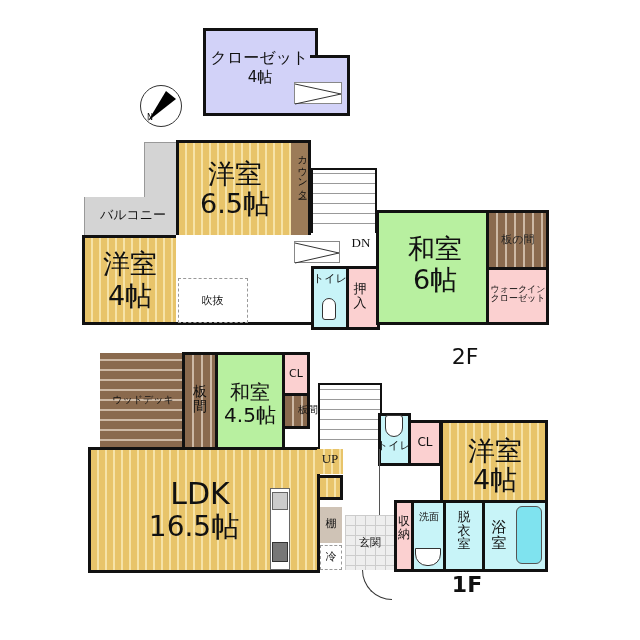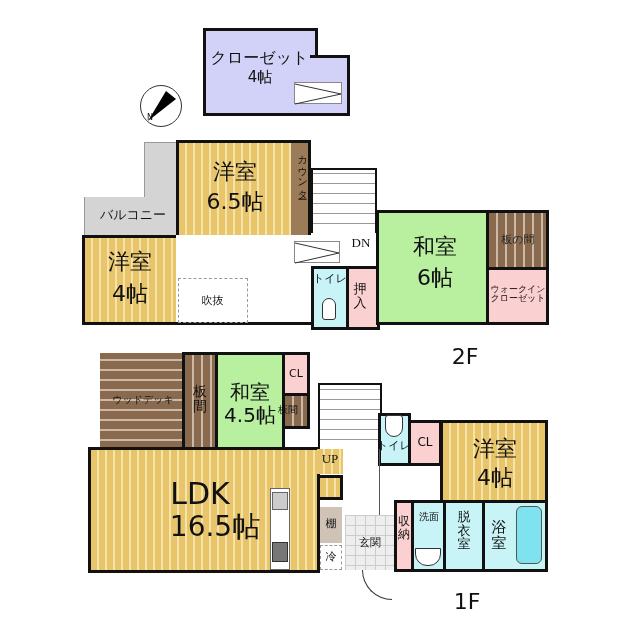--- a/index.html
+++ b/index.html
@@ -10,21 +10,21 @@
   .dwood{background:repeating-linear-gradient(90deg,#8a6a4e 0 7px,#cdb9a5 7px 9px);}
   .deck{background:repeating-linear-gradient(0deg,#8a6a4e 0 8px,#cdb9a5 8px 10px);}
   .tatami{background:#b8f0a0;}
   .pink{background:#fbd0d0;}
   .cyan{background:#c8f4f8;}
   .lav{background:#d2d2f8;}
   .gray{background:#d4d4d4;}
   .white{background:#fff;}
   .tile{background-color:#eee;background-image:linear-gradient(#ccc 1px,transparent 1px),linear-gradient(90deg,#ccc 1px,transparent 1px);background-size:10px 10px;}
   .lbl{position:absolute;text-align:center;line-height:1.05;white-space:pre-line;}
-  .big{font-size:22px;}
+  .big{font-size:27px;}
   .mid{font-size:14px;font-family:Liberation Serif, serif;}
   .sm{font-size:10px;}
   .stairs{background:repeating-linear-gradient(0deg,#fff 0 9px,#999 9px 10px);}
 </style>
 </head>
 <body>
 
 <div class="abs" style="left:140px;top:85px;width:42px;height:42px;border:1px solid #333;border-radius:50%;">
   <svg width="42" height="42" style="position:absolute;left:-1px;top:-1px">
     <polygon points="8,36 26,6 36,14" fill="#000"></polygon>
@@ -99,27 +99,27 @@
 間</span>
 
 <div class="abs tatami wall" style="left:215px;top:352px;width:70px;height:98px;"></div>
 <span class="lbl" style="left:220px;top:382px;width:60px;font-size:20px;">和室</span>
 <span class="lbl" style="left:220px;top:405px;width:60px;font-size:20px;">4.5帖</span>
 
 <div class="abs pink wall" style="left:282px;top:352px;width:28px;height:44px;"></div>
 <span class="lbl sm" style="left:284px;top:368px;width:24px;font-size:11px;">CL</span>
 
 <div class="abs dwood wall" style="left:282px;top:393px;width:28px;height:36px;"></div>
-<span class="lbl sm" style="left:274px;top:405px;width:28px;font-size:10px;">板間</span>
+<span class="lbl sm" style="left:294px;top:405px;width:28px;font-size:10px;">板間</span>
 
 <div class="abs stairs" style="left:318px;top:383px;width:64px;height:66px;border:2px solid #111;border-bottom:none;"></div>
 
 <div class="abs wood wall" style="left:88px;top:447px;width:232px;height:126px;"></div>
 <span class="lbl" style="left:150px;top:478px;width:100px;font-size:30px;">LDK</span>
-<span class="lbl" style="left:160px;top:512px;width:110px;font-size:28px;">16.5帖</span>
+<span class="lbl" style="left:139px;top:512px;width:110px;font-size:28px;">16.5帖</span>
 
 <div class="abs white" style="left:270px;top:488px;width:20px;height:82px;border:1px solid #666;"></div>
 <div class="abs" style="left:272px;top:492px;width:16px;height:18px;background:#ccc;border:1px solid #666;"></div>
 <div class="abs" style="left:272px;top:542px;width:16px;height:20px;background:#777;border:1px solid #333;"></div>
 
 <div class="abs wood" style="left:317px;top:449px;width:26px;height:25px;"></div>
 <span class="lbl mid" style="left:316px;top:452px;width:28px;font-size:13px;">UP</span>
 <div class="abs wood wall" style="left:317px;top:475px;width:26px;height:25px;"></div>
 <div class="abs" style="left:320px;top:507px;width:22px;height:36px;background:#cfc3b6;"></div>
 <span class="lbl sm" style="left:320px;top:518px;width:22px;font-size:11px;">棚</span>
@@ -154,13 +154,13 @@
 
 <div class="abs pink wall" style="left:408px;top:420px;width:34px;height:46px;"></div>
 <span class="lbl sm" style="left:410px;top:436px;width:30px;font-size:12px;">CL</span>
 
 <div class="abs wood wall" style="left:440px;top:420px;width:108px;height:83px;"></div>
 <span class="lbl big" style="left:460px;top:437px;width:70px;">洋室</span>
 <span class="lbl big" style="left:460px;top:466px;width:70px;">4帖</span>
 
 <div class="abs" style="left:340px;top:449px;width:40px;height:66px;border-right:1px solid #555;"></div>
 
-<span class="lbl" style="left:442px;top:590px;width:50px;font-size:22px;">1F</span>
+<span class="lbl" style="left:442px;top:573px;width:50px;font-size:22px;font-weight:bold;">1F</span>
 
 </body></html>

